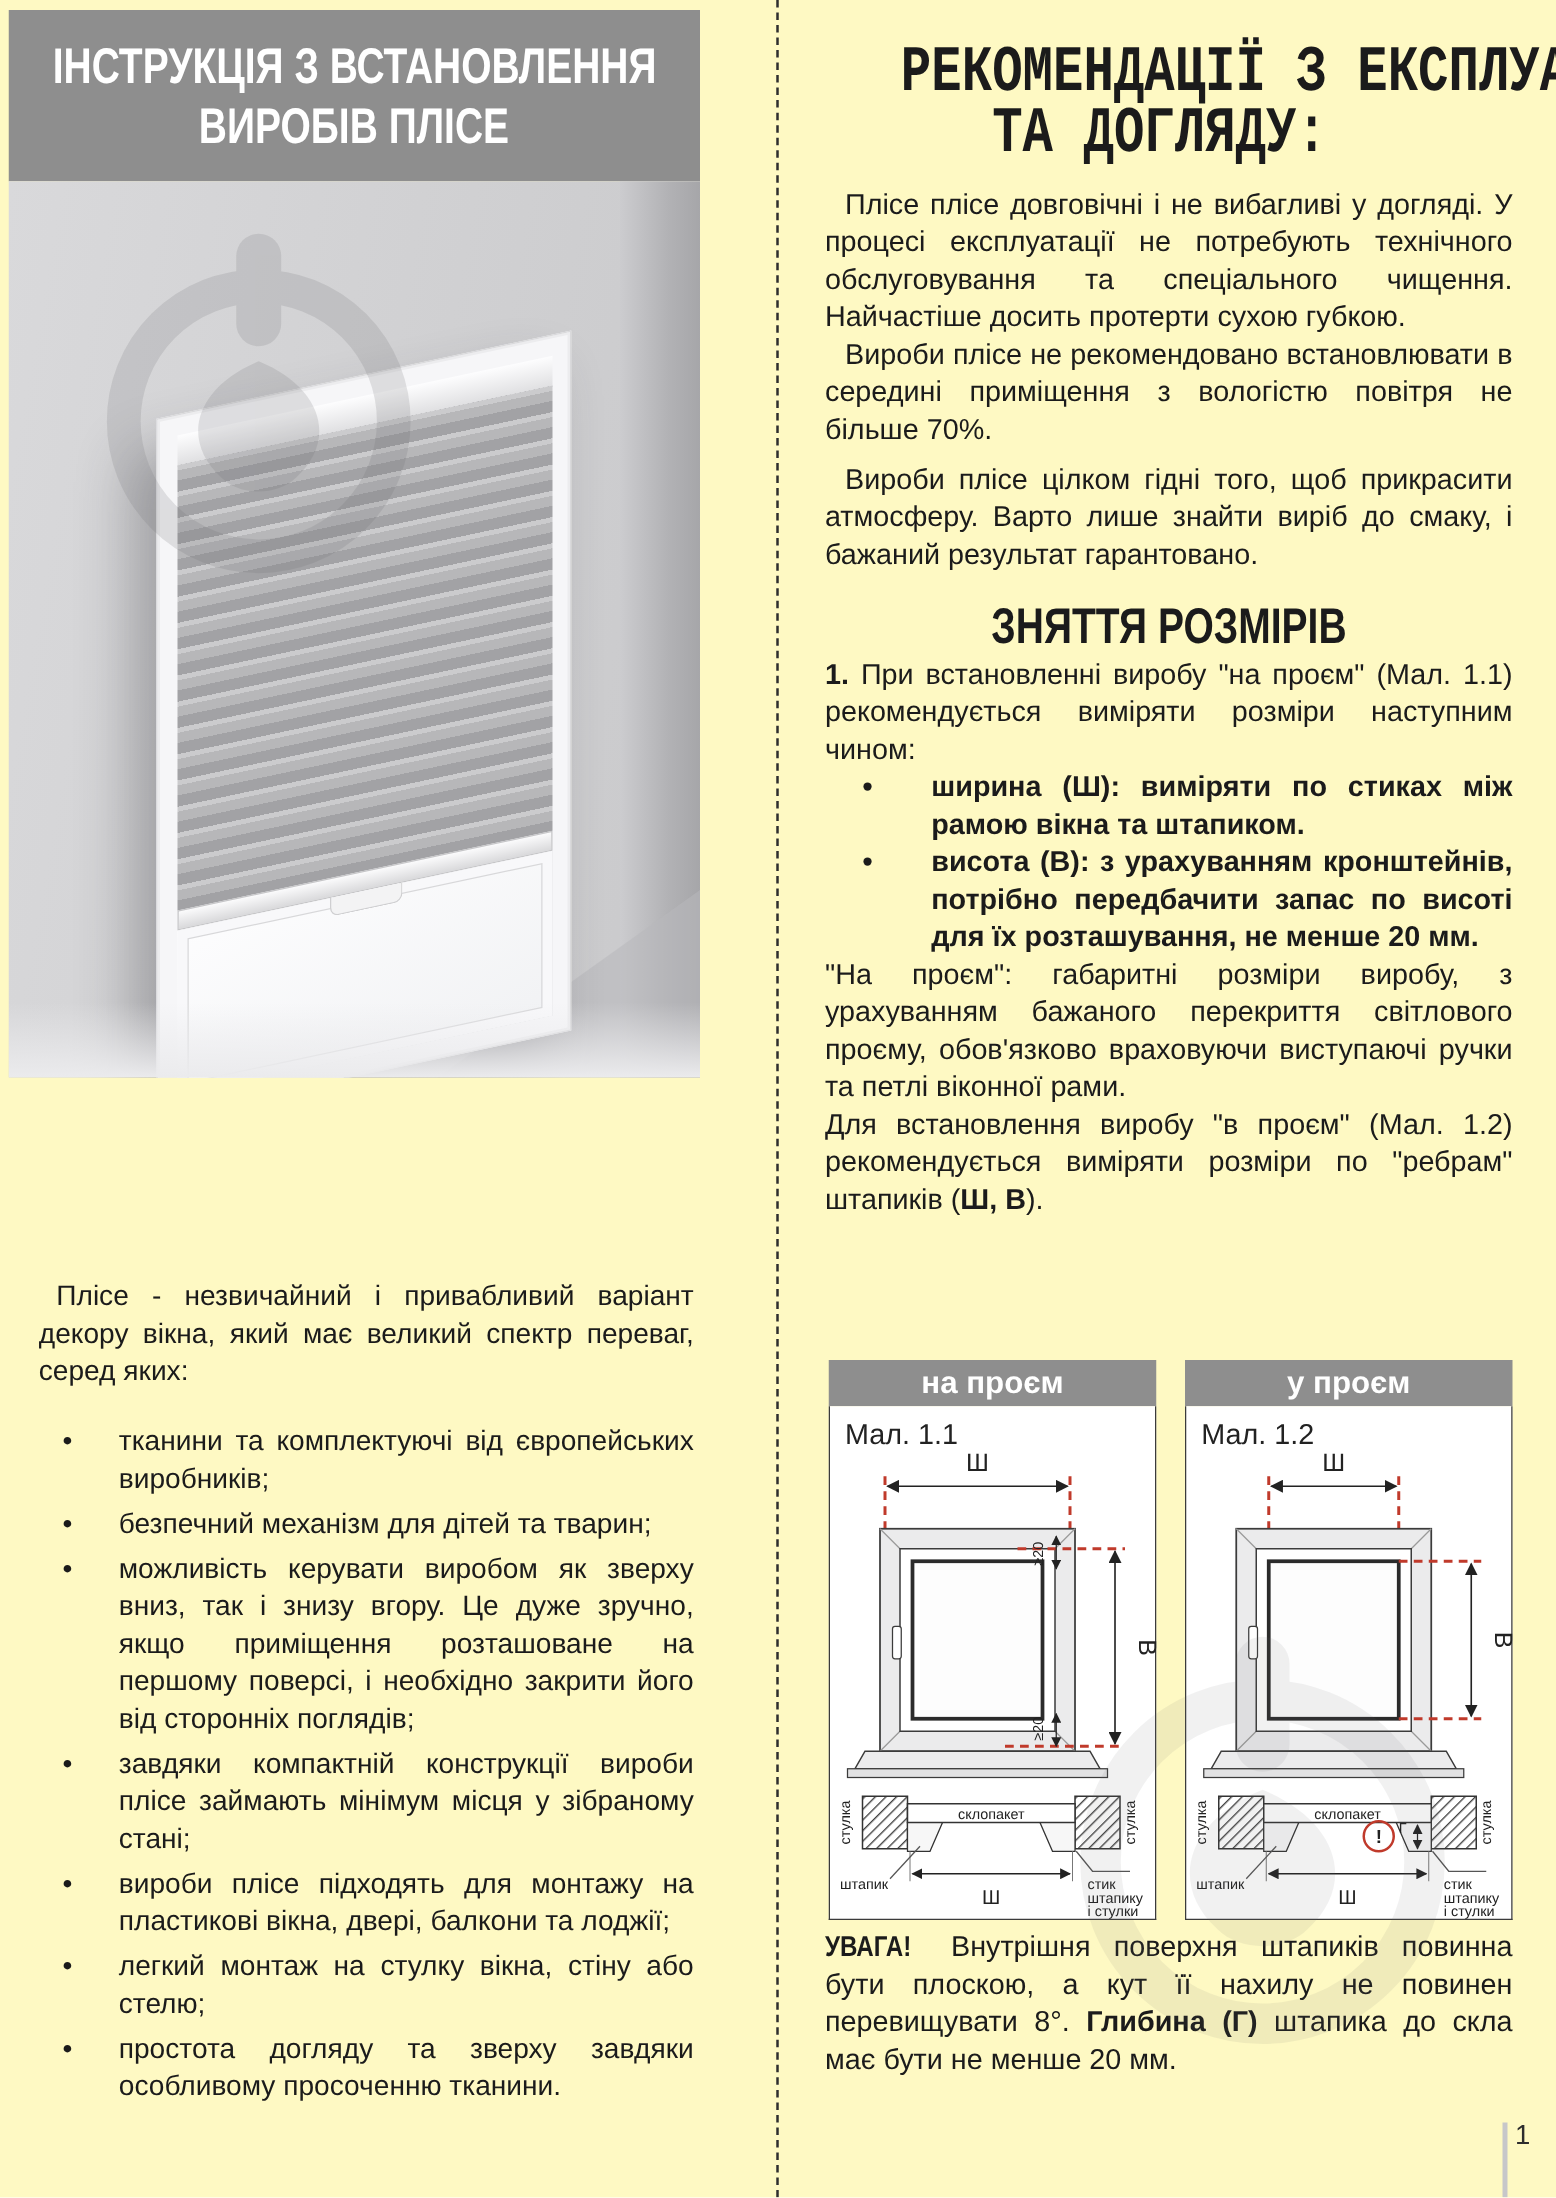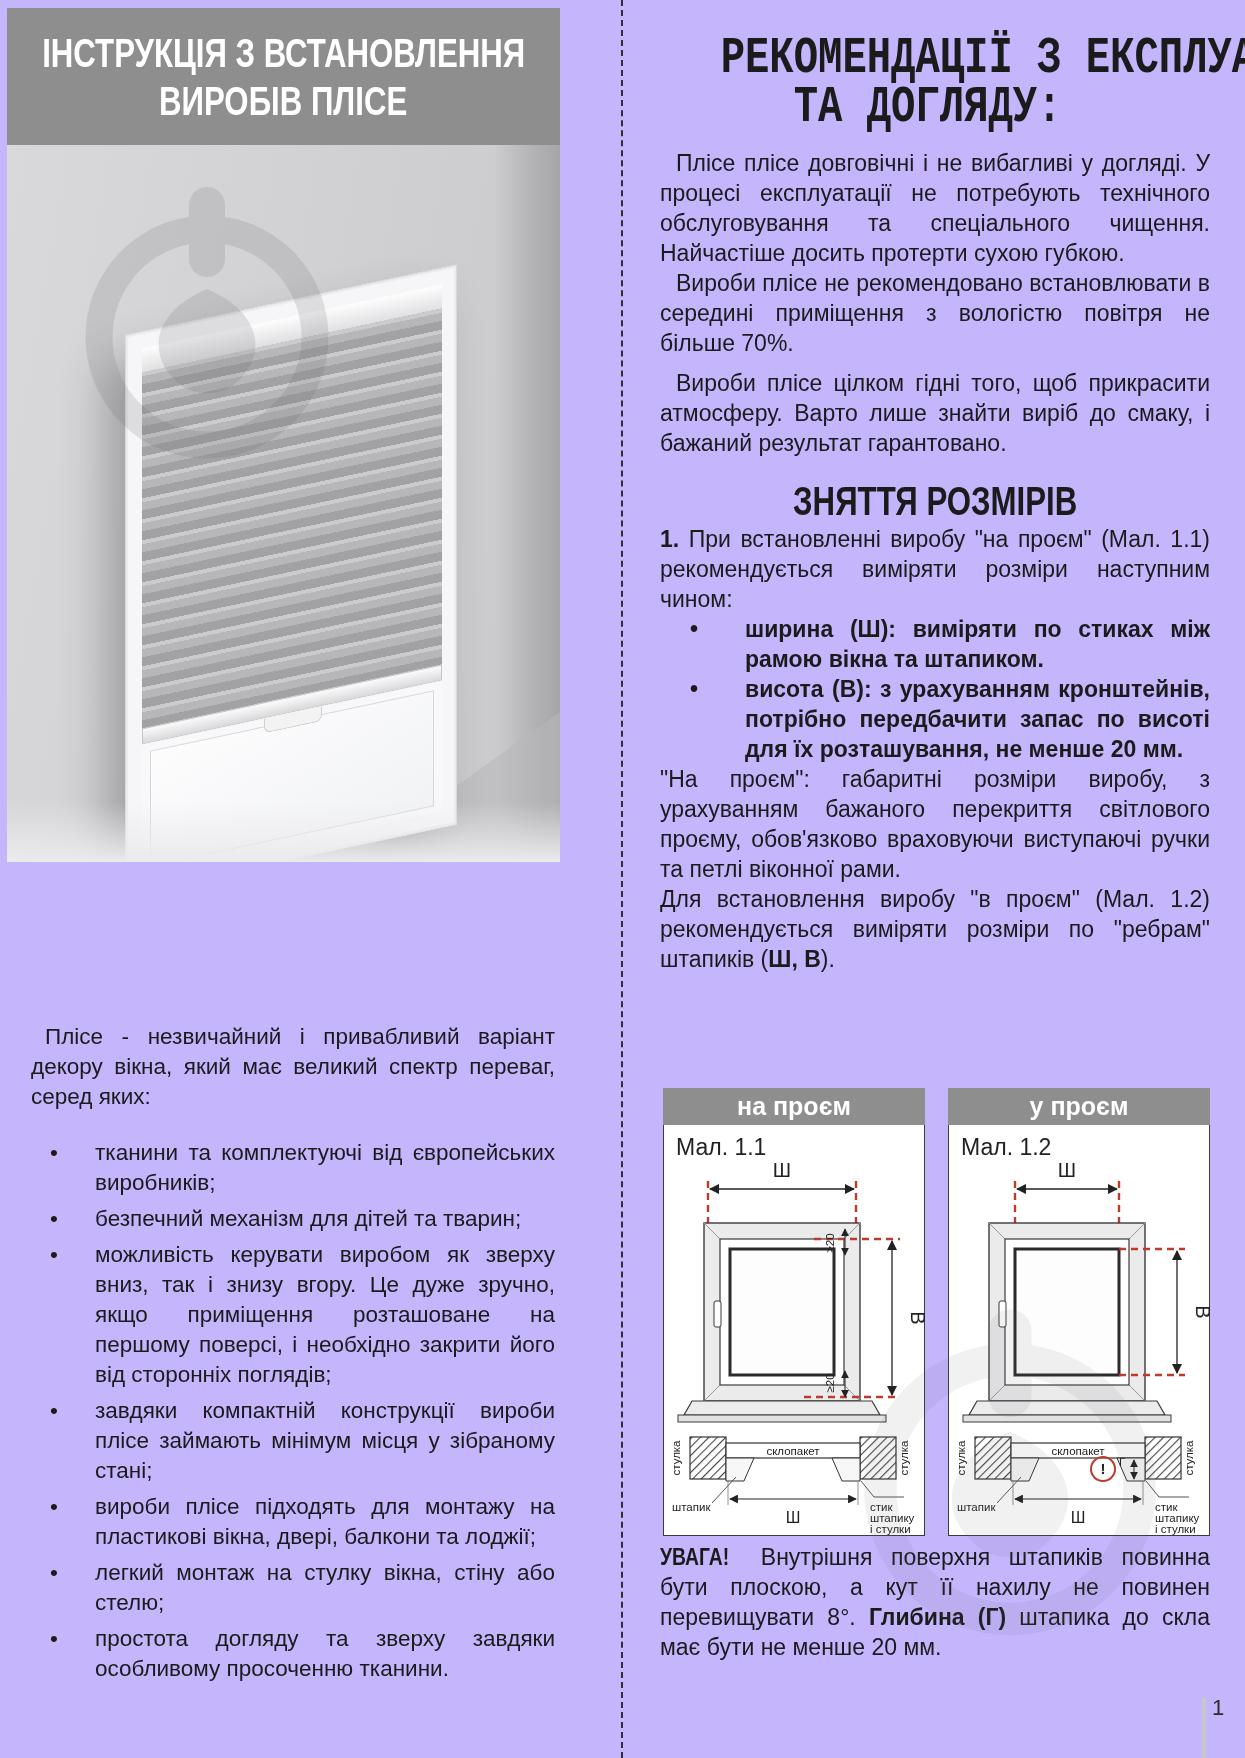--- a/index.html
+++ b/index.html
@@ -1,16 +1,16 @@
 <!DOCTYPE html>
 <html><head>
 <meta charset="utf-8">
 <style>
   html,body{margin:0;padding:0;background:#ffffff;}
-  .page{position:relative;width:1245px;height:1758px;background:#c4b5fd;overflow:hidden;
+  .page{position:relative;width:1245px;height:1758px;background:#fef9c3;overflow:hidden;
         font-family:"Liberation Sans",sans-serif;color:#1b1b1b;}
   
   .cond{display:inline-block;transform:scaleX(.78);transform-origin:50% 50%;font-weight:700;white-space:nowrap;}
   .cond-inline{display:inline-block;transform:scaleX(.84);transform-origin:0 78%;font-weight:700;}
   .justify{text-align:justify;}
   
   .divider{position:absolute;left:621px;top:0;height:1758px;border-left:2px dashed #2e2e2e;}
   .pagenum-bar{position:absolute;left:1202px;top:1698px;width:4px;height:60px;background:#c7c7c9;}
   .pagenum{position:absolute;left:1212px;top:1695px;font-size:22px;color:#2d2d2d;}
   

